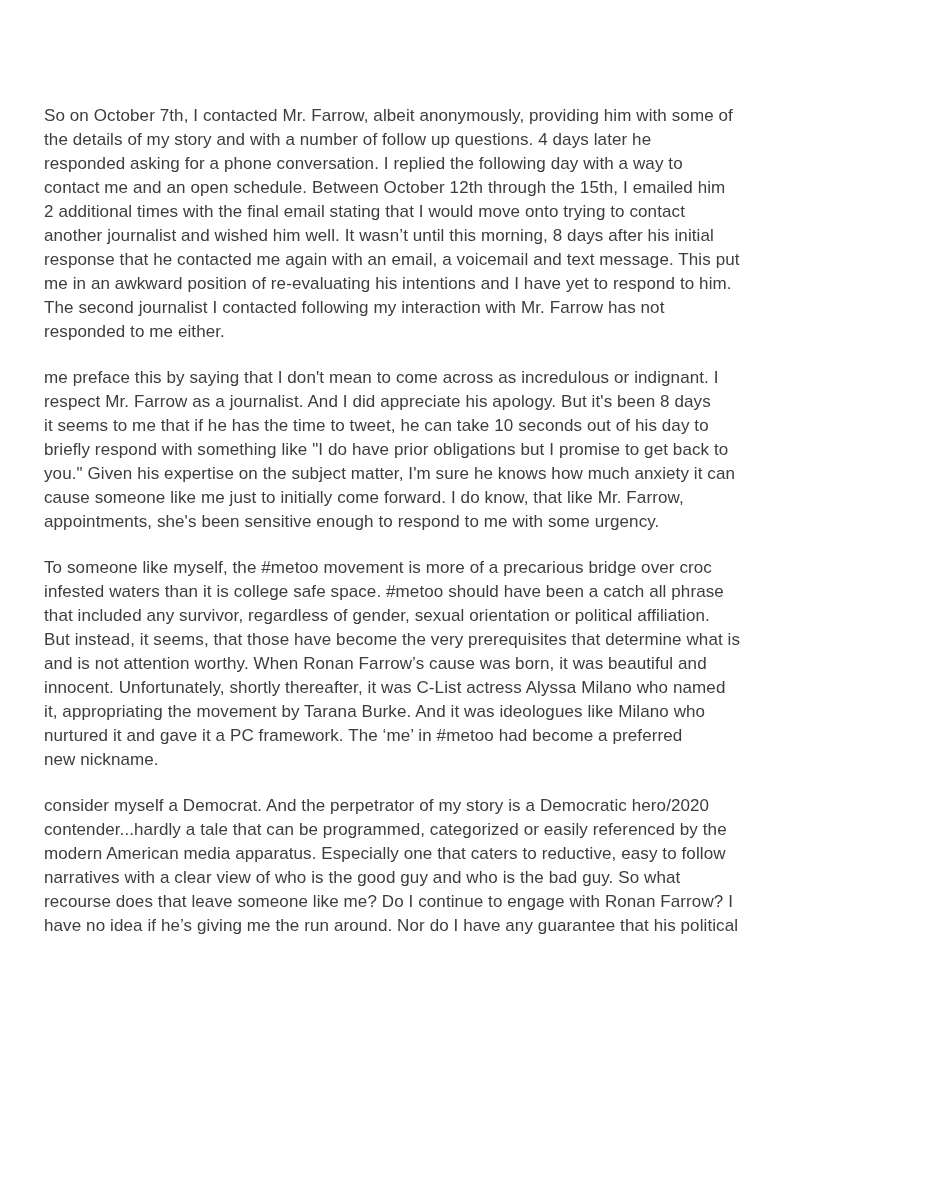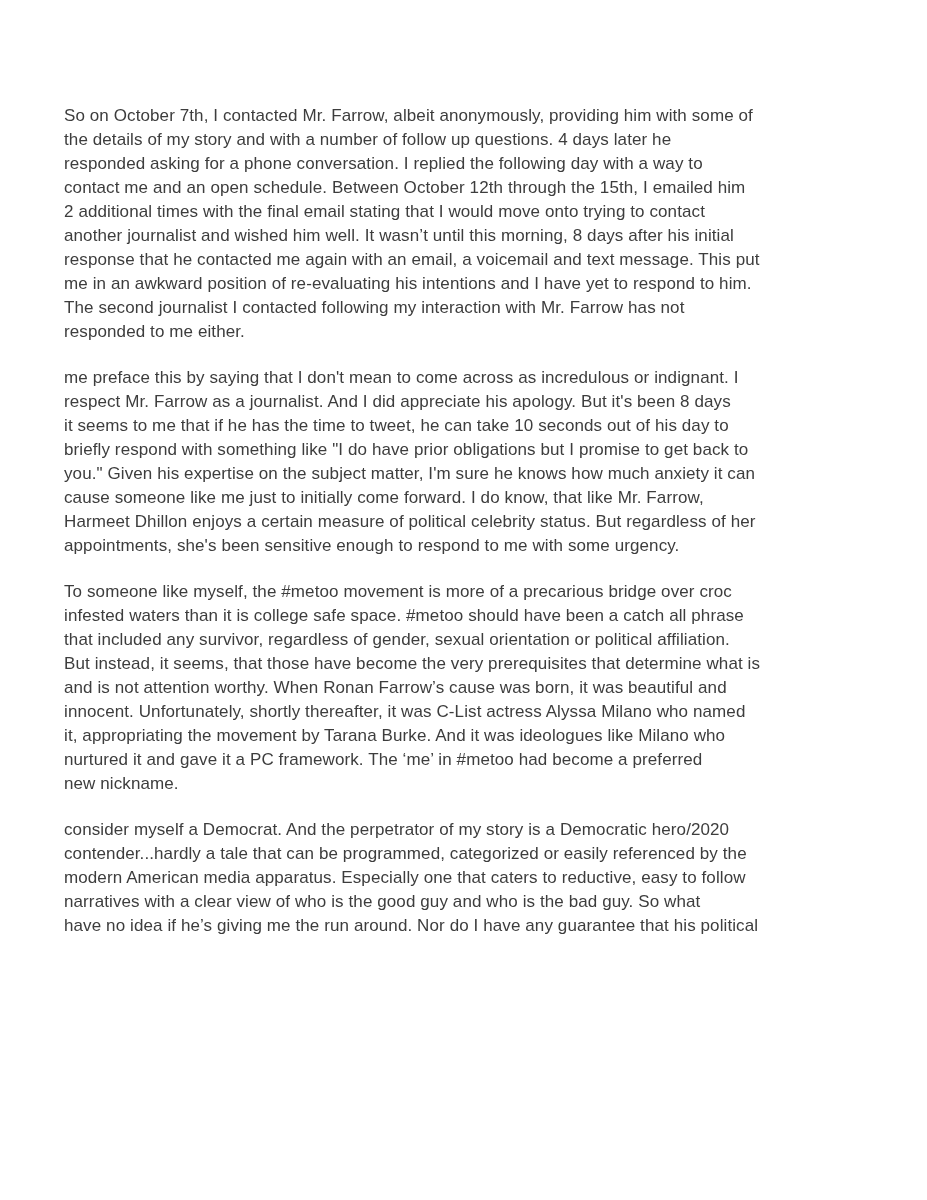--- a/index.html
+++ b/index.html
@@ -10,21 +10,21 @@
     width: 927px;
     height: 1200px;
     background: #ffffff;
     overflow: hidden;
   }
   .page {
     box-sizing: border-box;
     width: 927px;
     height: 1200px;
     background: #ffffff;
-    padding: 104px 100px 0 64px;
+    padding: 104px 100px 0 44px;
   }
   .text-block {
     font-family: "Liberation Sans", "DejaVu Sans", sans-serif;
     font-size: 17px;
     line-height: 24px;
     font-weight: 400;
     color: #3d3d3d;
     letter-spacing: 0.1px;
   }
   .paragraph {
@@ -51,35 +51,35 @@
         <div class="line">The second journalist I contacted following my interaction with Mr. Farrow has not</div>
         <div class="line">responded to me either.</div>
       </div>
       <div class="paragraph">
         <div class="line">me preface this by saying that I don't mean to come across as incredulous or indignant. I</div>
         <div class="line">respect Mr. Farrow as a journalist. And I did appreciate his apology. But it's been 8 days</div>
         <div class="line">it seems to me that if he has the time to tweet, he can take 10 seconds out of his day to</div>
         <div class="line">briefly respond with something like "I do have prior obligations but I promise to get back to</div>
         <div class="line">you." Given his expertise on the subject matter, I'm sure he knows how much anxiety it can</div>
         <div class="line">cause someone like me just to initially come forward. I do know, that like Mr. Farrow,</div>
-        <div class="line">Harmeet Dhillon enjoys a certain measure of political celebrity status. But regardless of her</div>
         <div class="line">appointments, she's been sensitive enough to respond to me with some urgency.</div>
       </div>
       <div class="paragraph">
         <div class="line">To someone like myself, the #metoo movement is more of a precarious bridge over croc</div>
         <div class="line">infested waters than it is college safe space. #metoo should have been a catch all phrase</div>
         <div class="line">that included any survivor, regardless of gender, sexual orientation or political affiliation.</div>
         <div class="line">But instead, it seems, that those have become the very prerequisites that determine what is</div>
         <div class="line">and is not attention worthy. When Ronan Farrow’s cause was born, it was beautiful and</div>
         <div class="line">innocent. Unfortunately, shortly thereafter, it was C-List actress Alyssa Milano who named</div>
         <div class="line">it, appropriating the movement by Tarana Burke. And it was ideologues like Milano who</div>
         <div class="line">nurtured it and gave it a PC framework. The ‘me’ in #metoo had become a preferred</div>
         <div class="line">new nickname.</div>
       </div>
       <div class="paragraph">
         <div class="line">consider myself a Democrat. And the perpetrator of my story is a Democratic hero/2020</div>
         <div class="line">contender...hardly a tale that can be programmed, categorized or easily referenced by the</div>
         <div class="line">modern American media apparatus. Especially one that caters to reductive, easy to follow</div>
         <div class="line">narratives with a clear view of who is the good guy and who is the bad guy. So what</div>
+        <div class="line">recourse does that leave someone like me? Do I continue to engage with Ronan Farrow? I</div>
         <div class="line">have no idea if he’s giving me the run around. Nor do I have any guarantee that his political</div>
       </div>
     </div>
 </div>
 
 </body></html>

